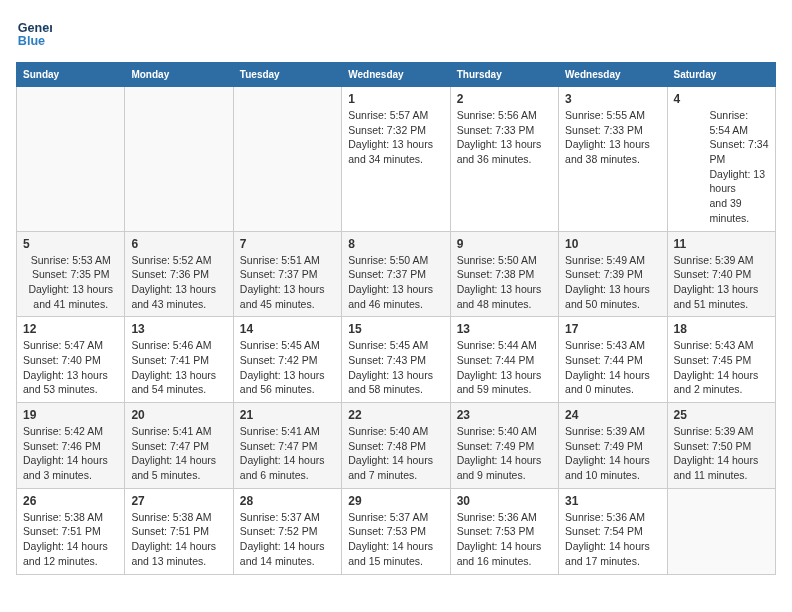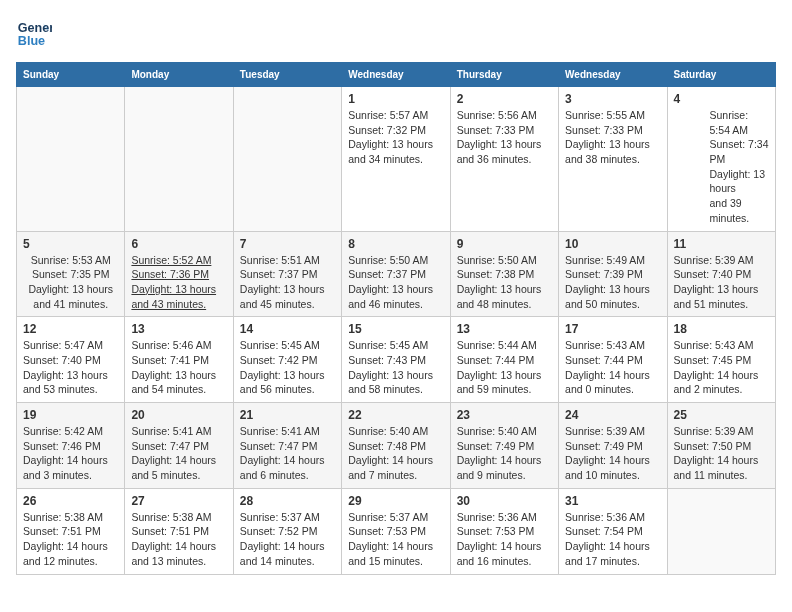--- a/index.html
+++ b/index.html
@@ -149,21 +149,21 @@
       <tr>
         <td>
           <span class="day-num">5</span>
           <div class="day-info" style="white-space: pre-line; text-align: center;">Sunrise: 5:53 AM
 Sunset: 7:35 PM
 Daylight: 13 hours
 and 41 minutes.</div>
         </td>
         <td>
           <span class="day-num">6</span>
-          <div class="day-info" style="white-space: pre-line; text-decoration: underline;">Sunrise: 5:52 AM
+          <div class="day-info" style="white-space: pre-line;">Sunrise: 5:52 AM
 Sunset: 7:36 PM
 Daylight: 13 hours
 and 43 minutes.</div>
         </td>
         <td>
           <span class="day-num">7</span>
           <div class="day-info" style="white-space: pre-line;">Sunrise: 5:51 AM
 Sunset: 7:37 PM
 Daylight: 13 hours
 and 45 minutes.</div>

